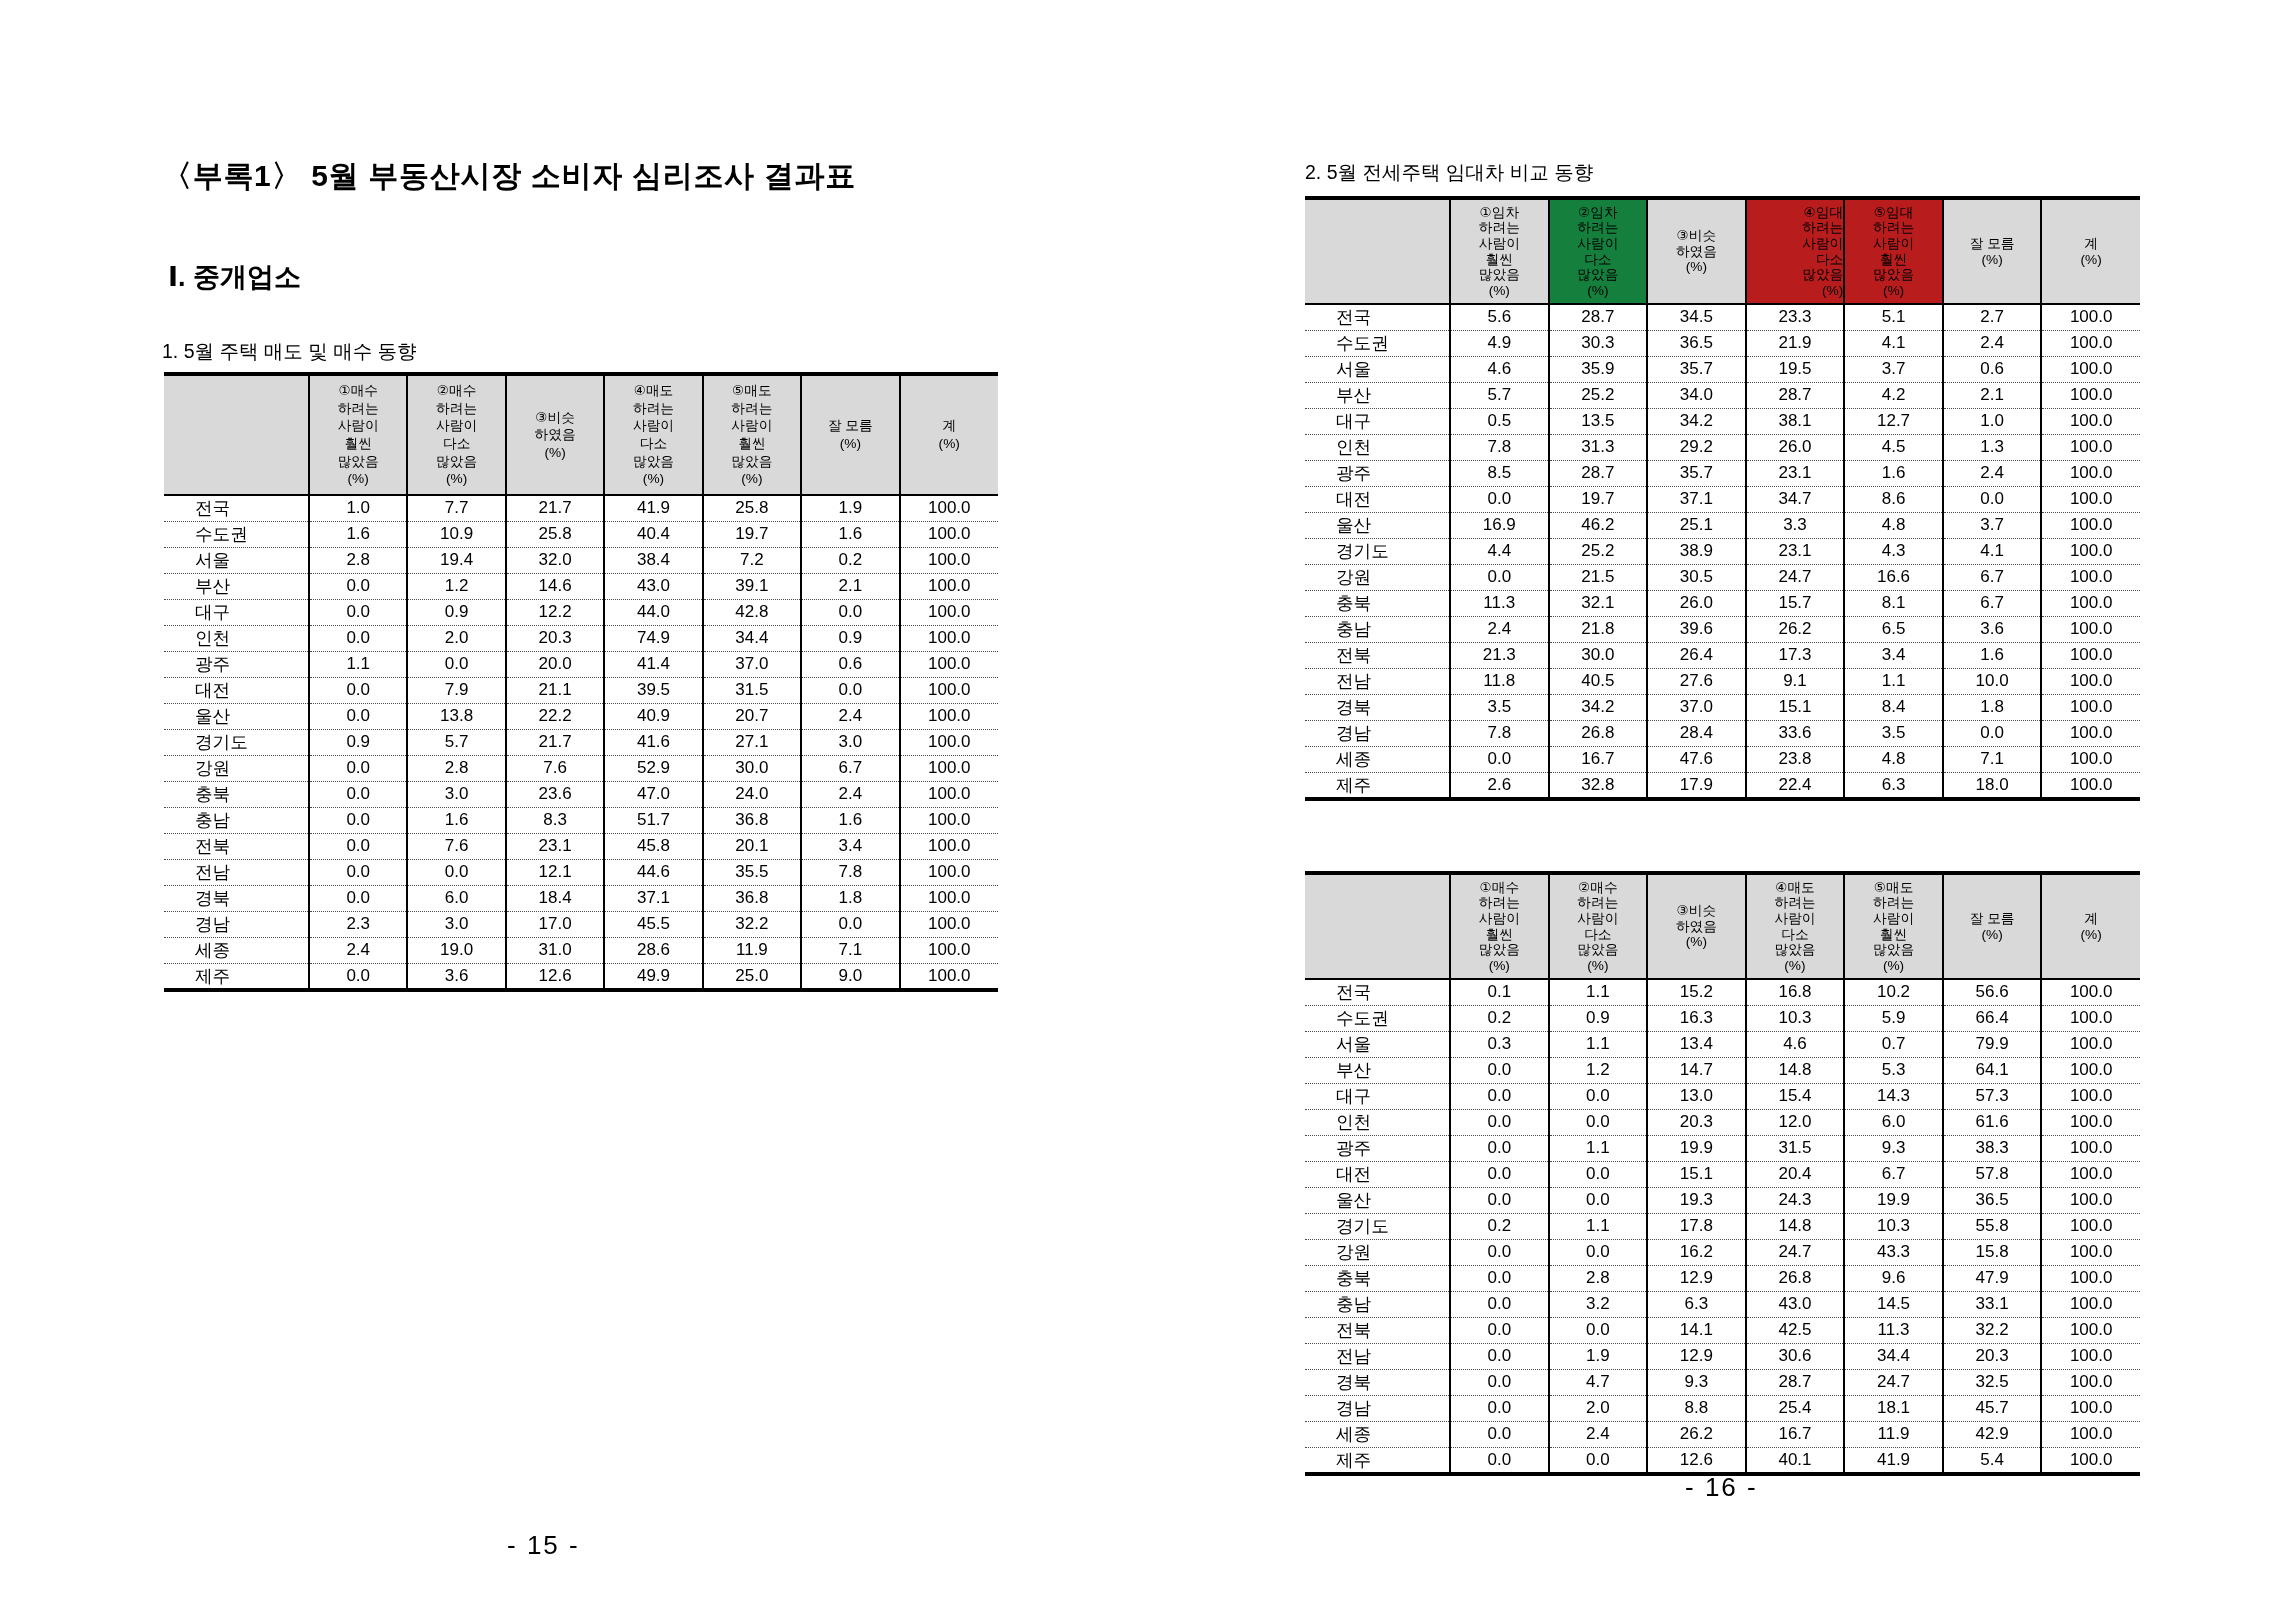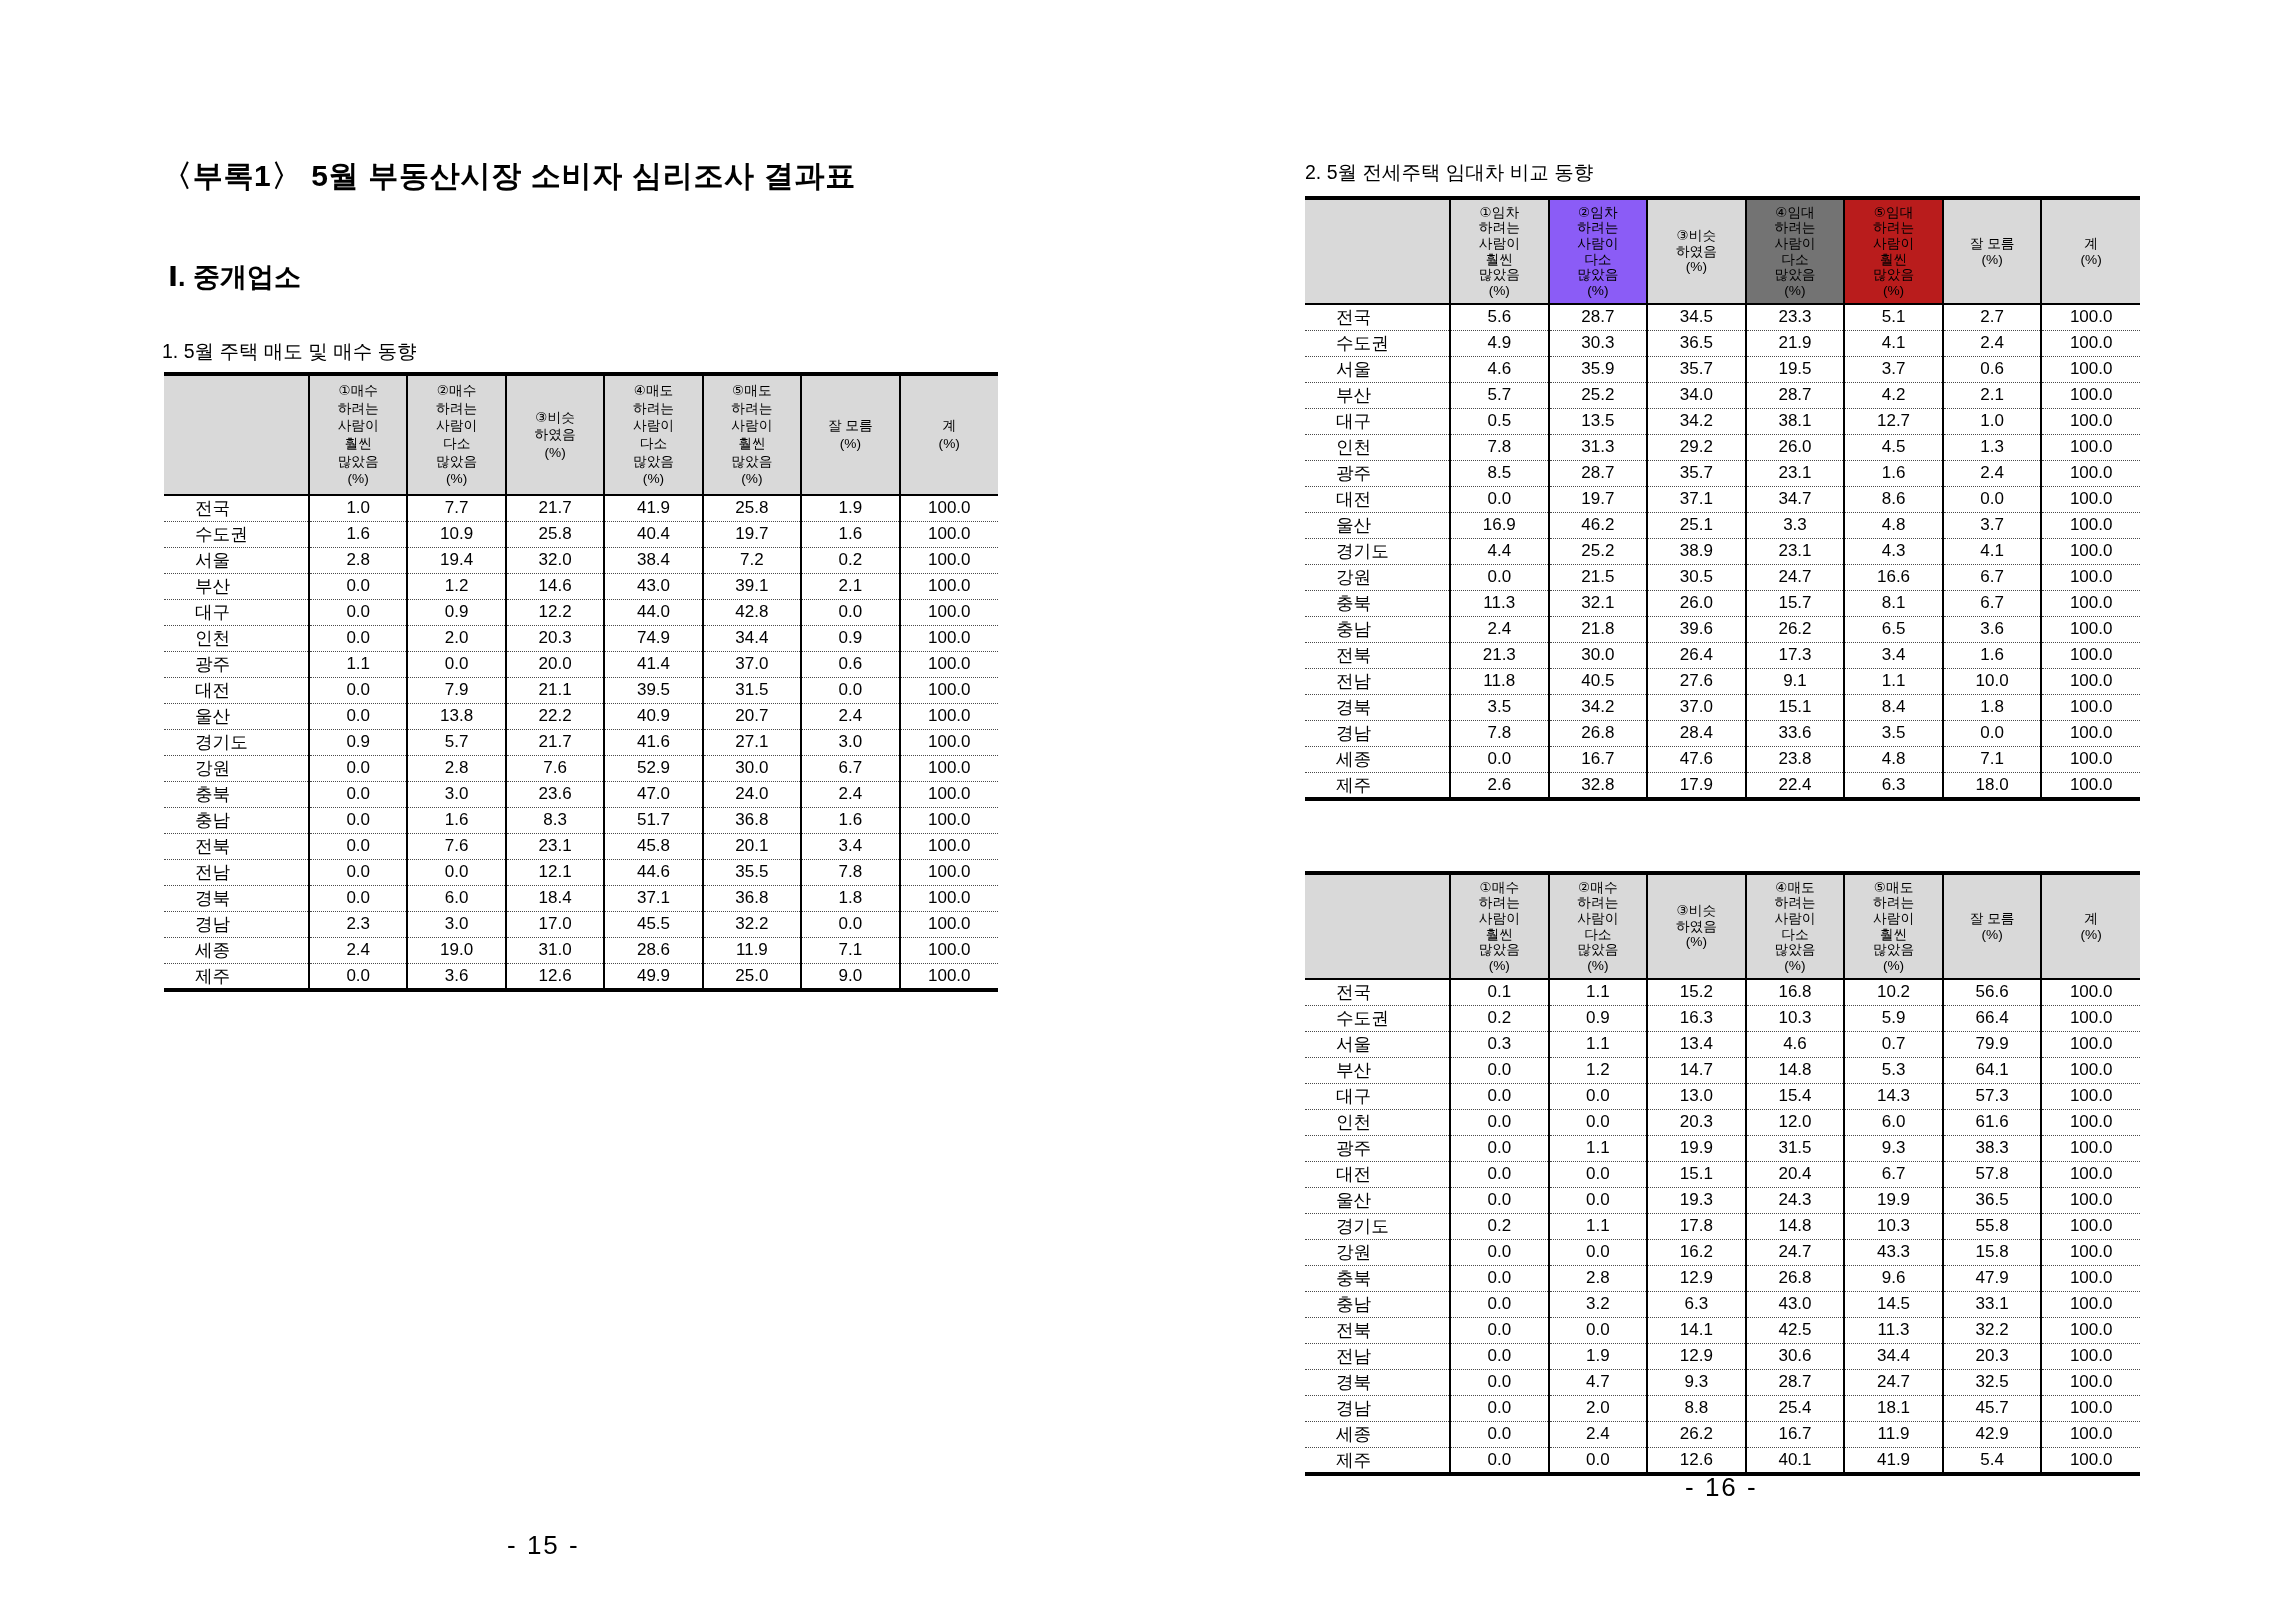--- a/index.html
+++ b/index.html
@@ -300,30 +300,30 @@
 <table class="abs report short-head" style="left:1305px; top:196px; width:835px;">
     <thead>
       <tr>
         <th style="background: rgb(217, 217, 217);"></th>
         <th style="background: rgb(217, 217, 217); margin-left: 46px;">①임차
 하려는
 사람이
 훨씬
 많았음
 (%)</th>
-        <th style="background: #8b5cf6;">②임차
+        <th style="background: #15803d;">②임차
 하려는
 사람이
 다소
 많았음
 (%)</th>
         <th style="background: rgb(217, 217, 217);">③비슷
 하였음
 (%)</th>
-        <th style="background: #737373;">④임대
+        <th style="background: #b91c1c; text-align: right;">④임대
 하려는
 사람이
 다소
 많았음
 (%)</th>
         <th style="background: #b91c1c;">⑤임대
 하려는
 사람이
 훨씬
 많았음

